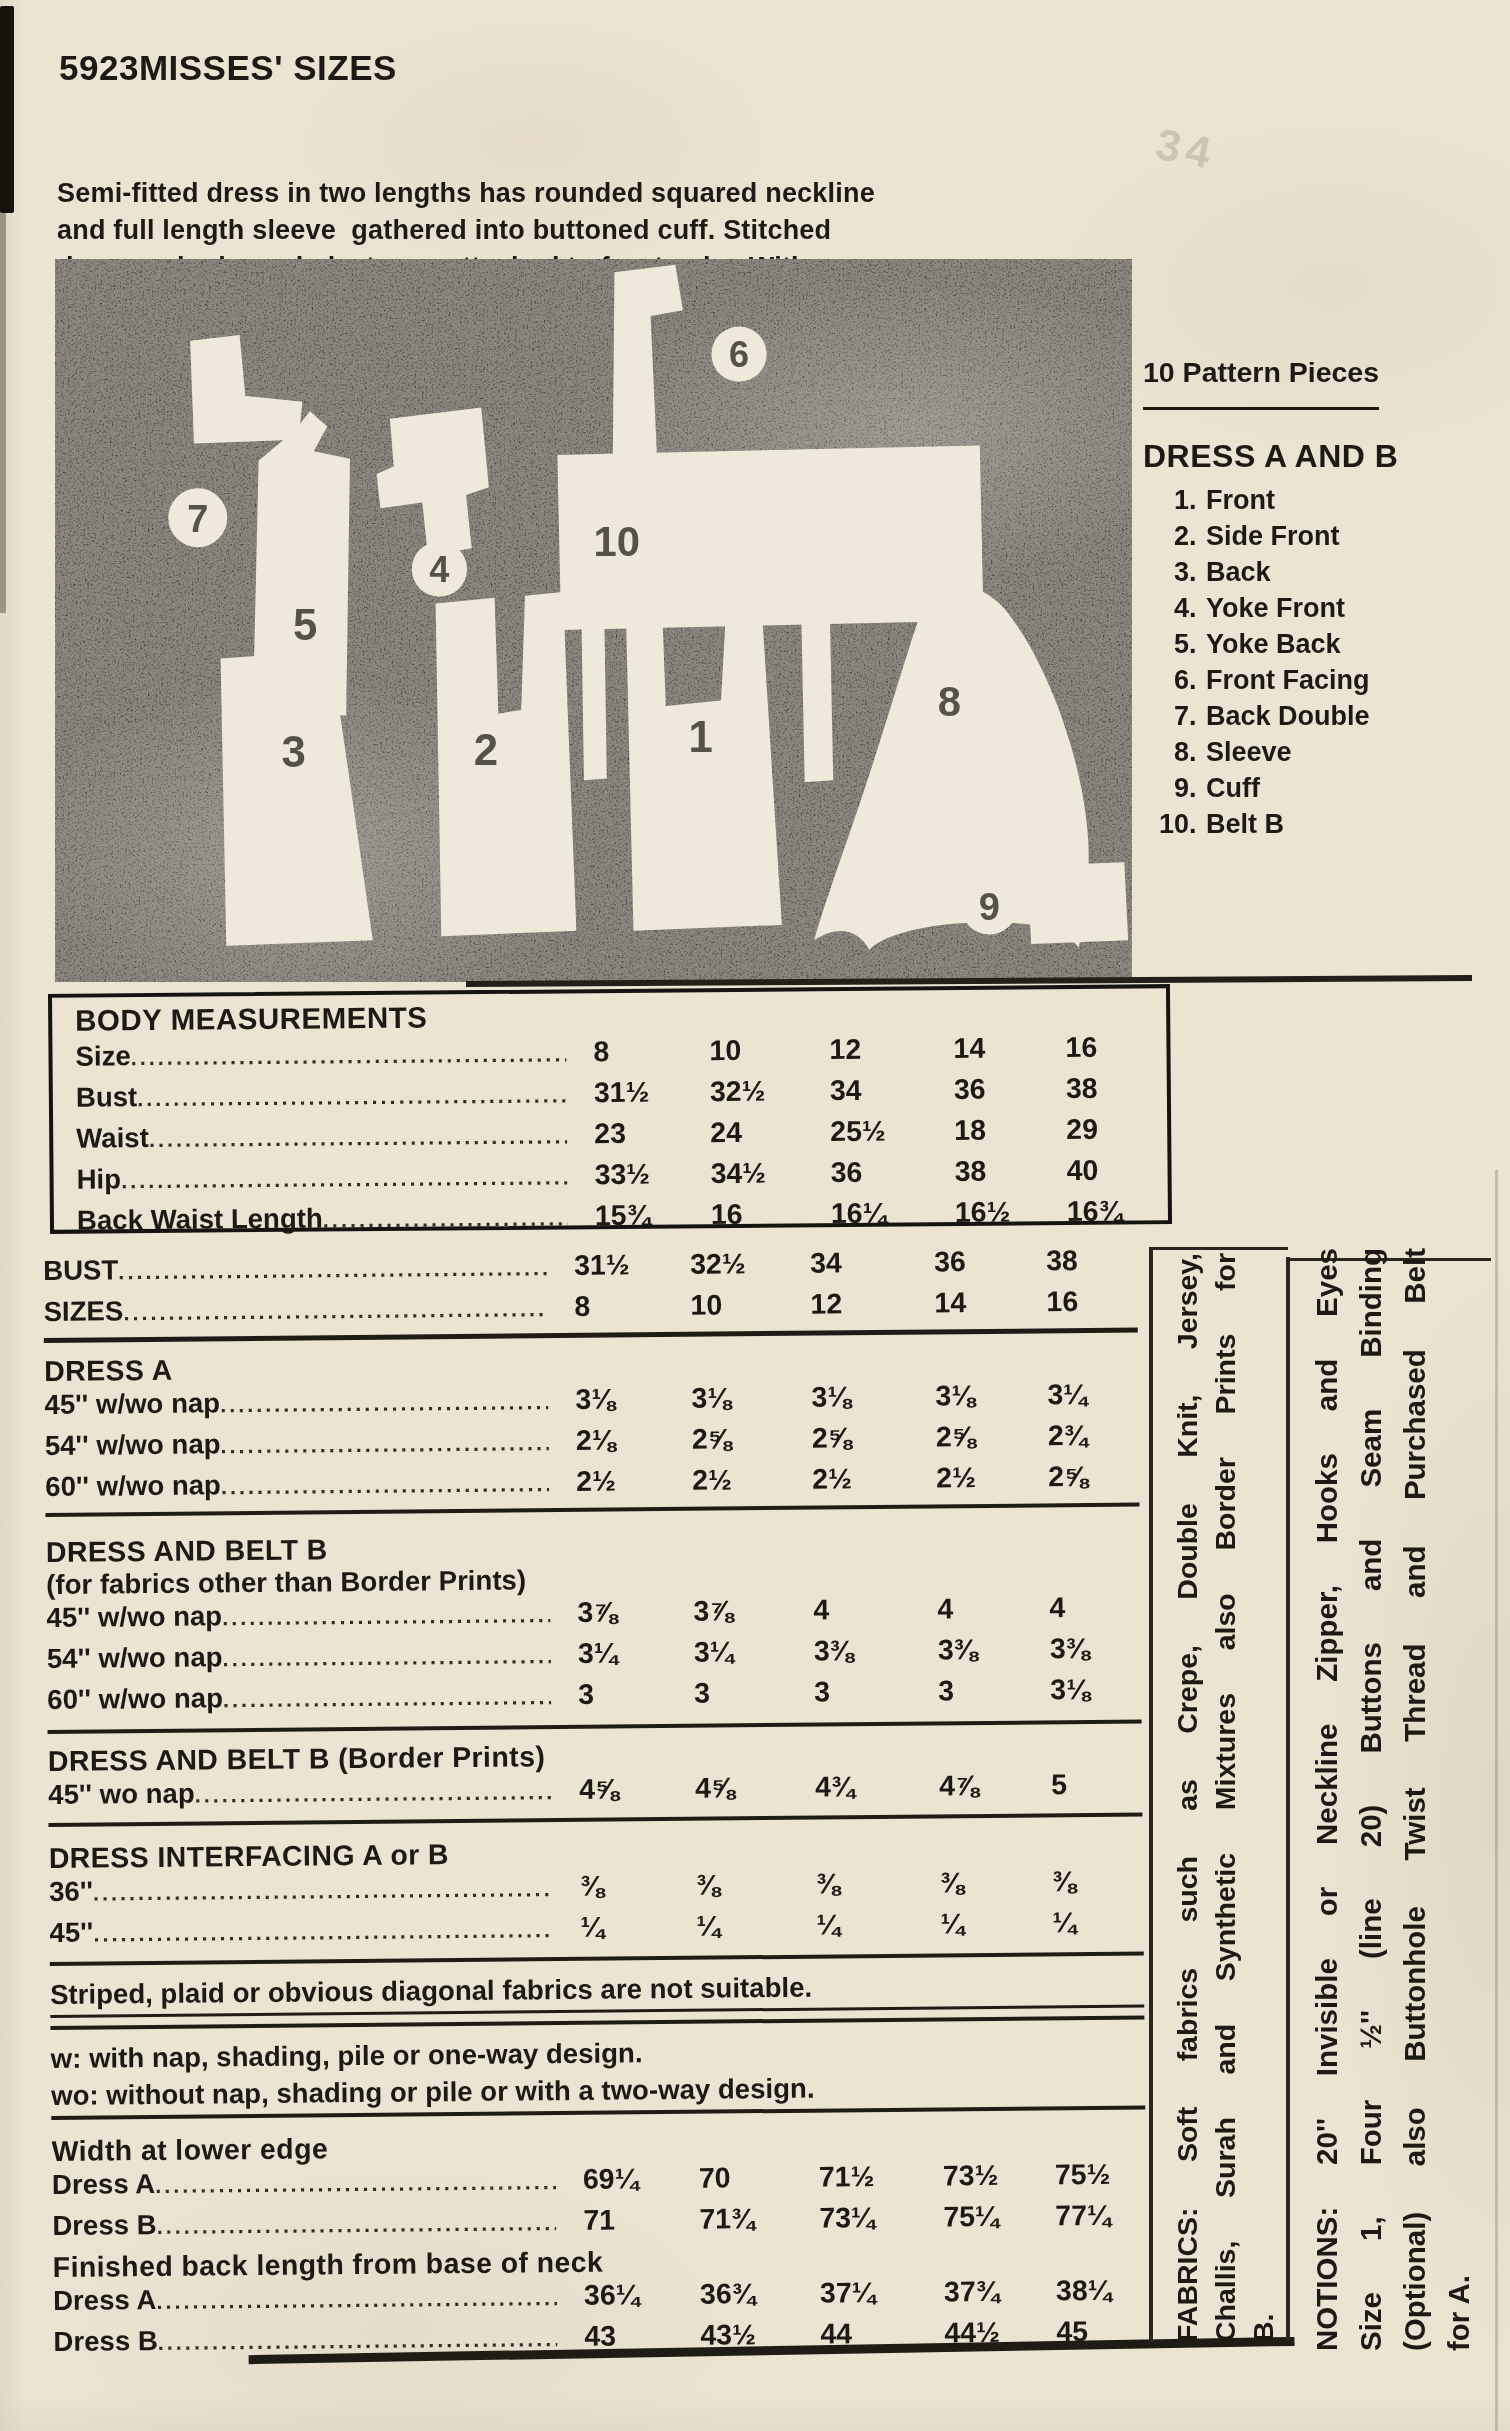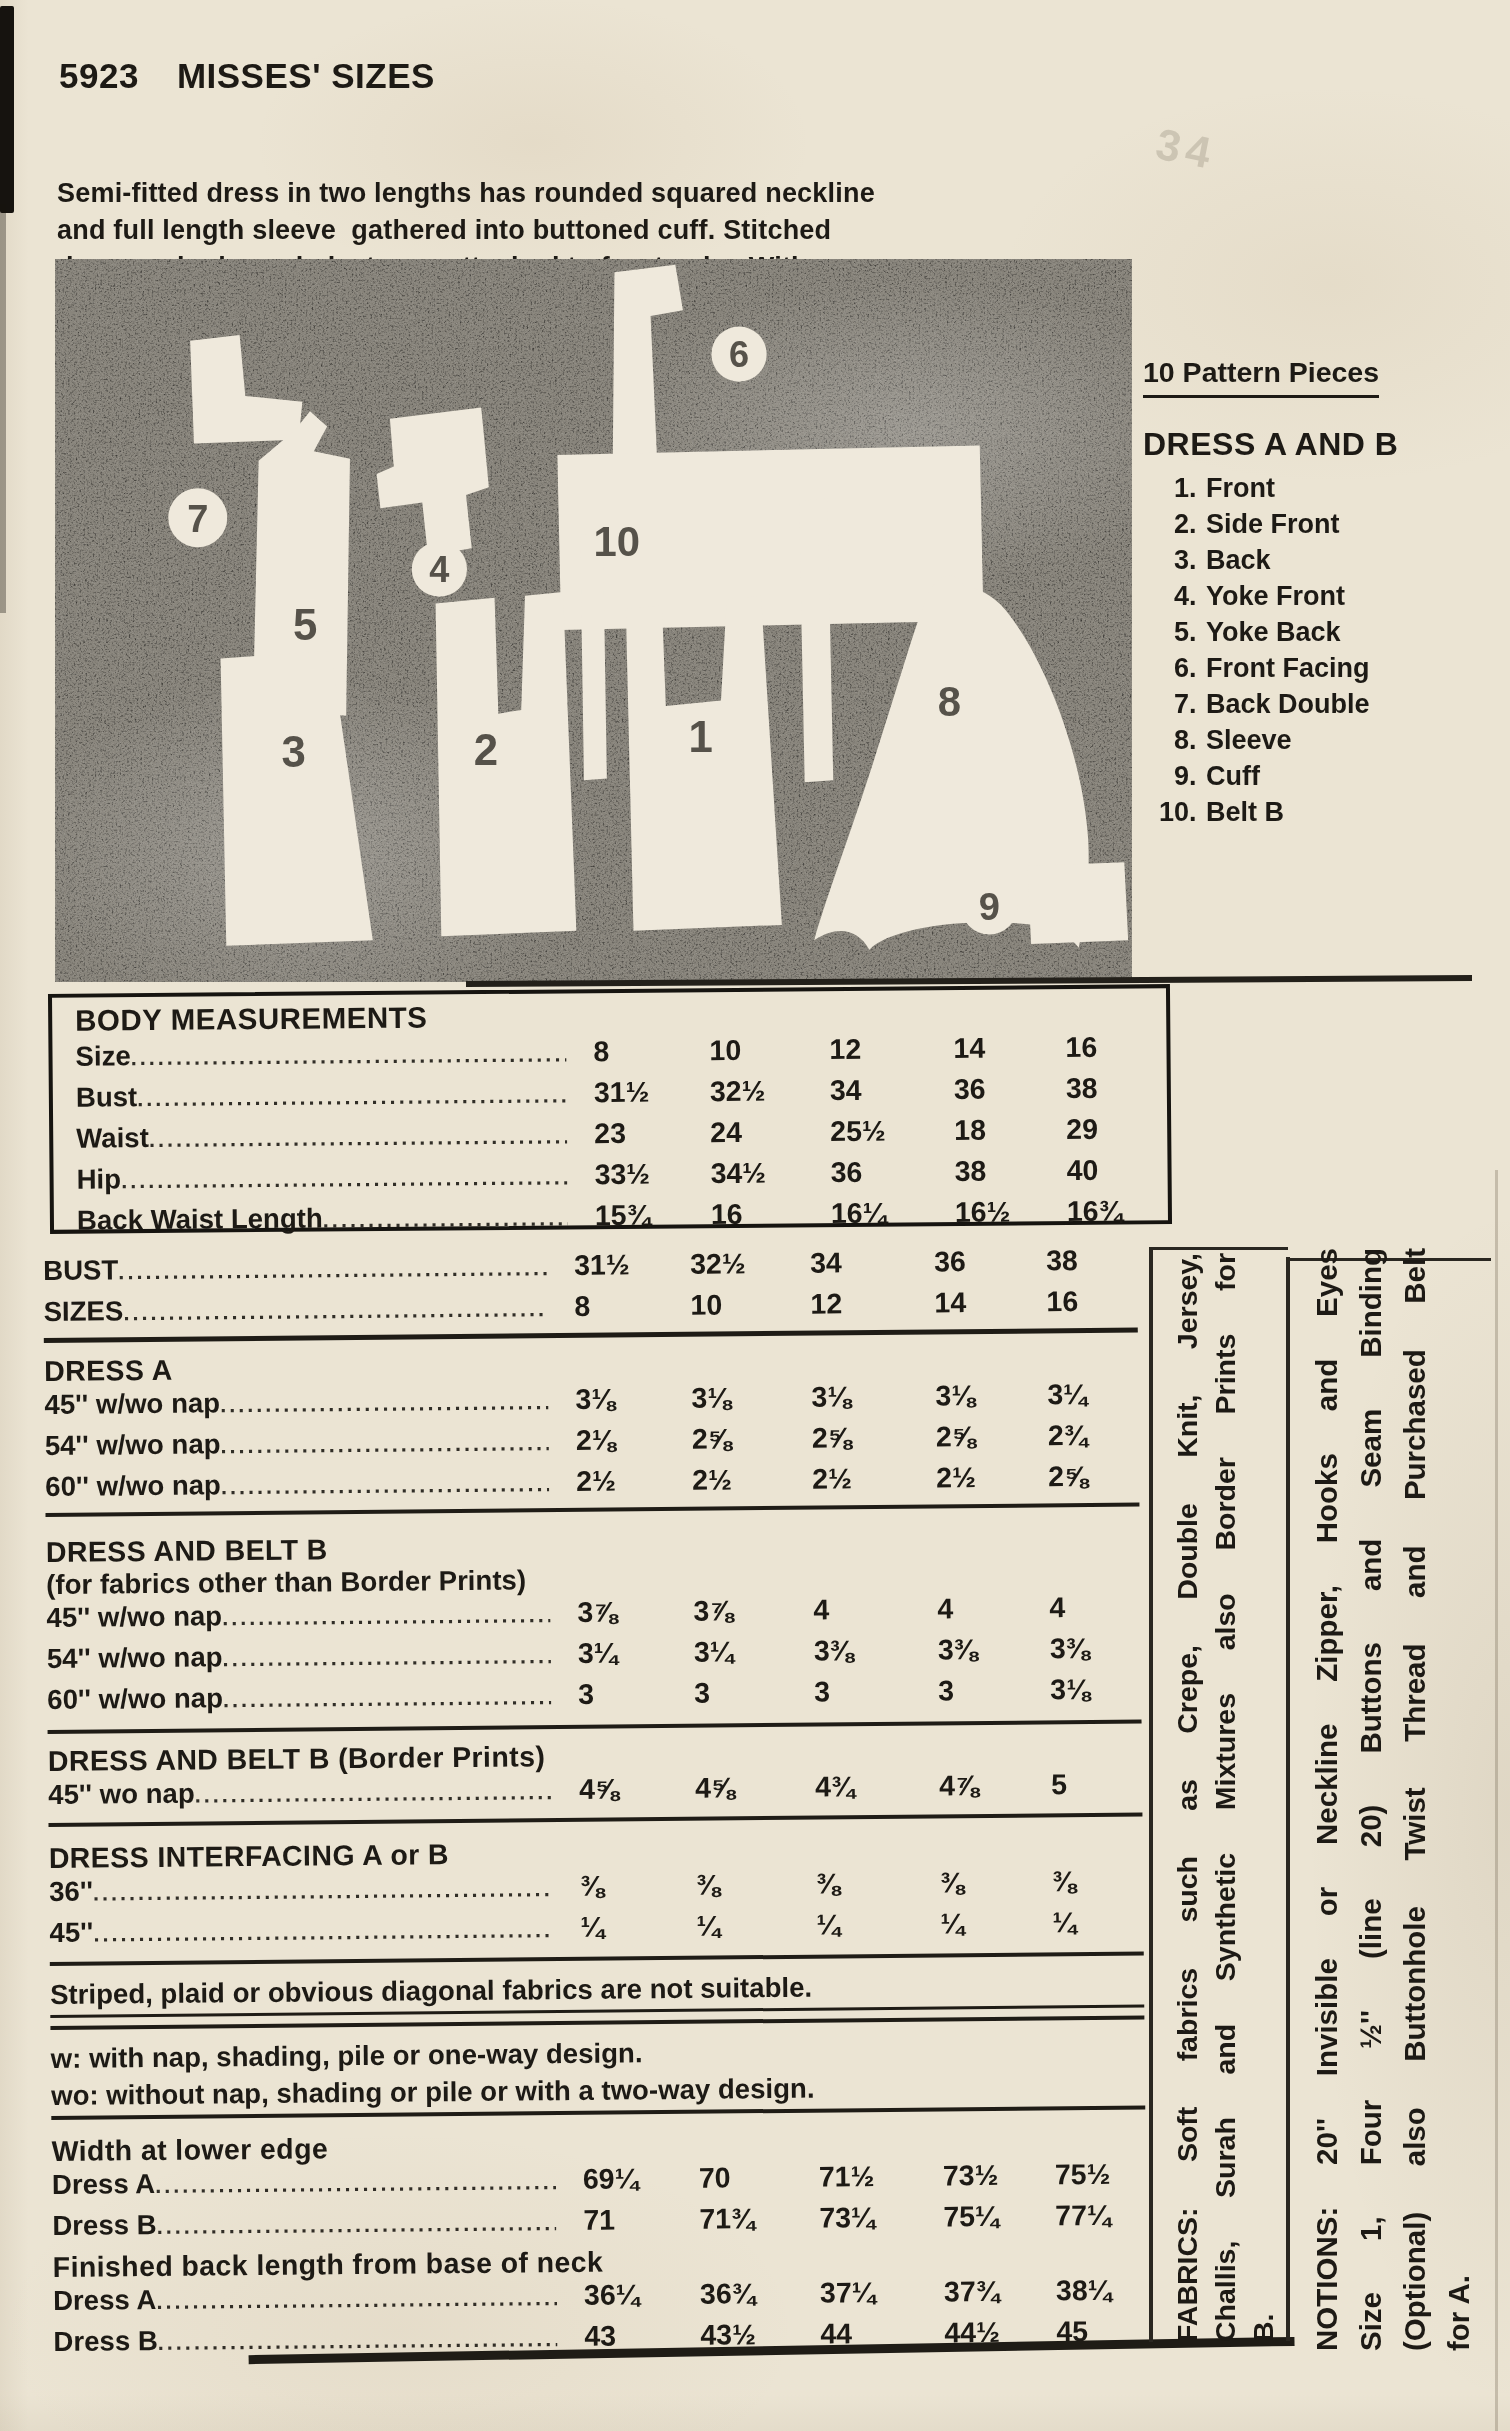--- a/index.html
+++ b/index.html
@@ -18,38 +18,38 @@
       radial-gradient(285px 856px at 1507px 1807px, rgba(120,100,70,.10), rgba(0,0,0,0) 70%),
       linear-gradient(90deg, rgba(140,120,90,.10) 0, rgba(0,0,0,0) 28.5px),
       linear-gradient(0deg, rgba(140,120,90,.08) 0, rgba(0,0,0,0) 38px);
   }
   .edge-sliver{position:absolute;background:#16130f;}
   #edge-top{left:0;top:5.7px;width:14.3px;height:207px;border-radius:1.9px;}
   #edge-mid{left:0;top:204px;width:5.7px;height:409px;opacity:.35;}
   #right-crease{position:absolute;left:1495px;top:1170px;width:2.9px;height:1262px;background:rgba(110,95,75,.30);}
 
   
-  #masthead{position:absolute;left:59px;top:56px;display:flex;gap:38px;
+  #masthead{position:absolute;left:59px;top:48px;display:flex;
     font-size:35px;font-weight:700;letter-spacing:0.5px;}
   #description{position:absolute;left:57px;top:101px;font-size:27px;font-weight:700;
     line-height:37px;letter-spacing:0.2px;white-space:pre;}
 
   
   #ghost{position:absolute;left:1156px;top:124px;transform:rotate(11deg);
     font-size:44px;font-weight:700;color:rgba(100,90,72,.22);letter-spacing:5.7px;}
 
   
   #illustration{position:absolute;left:55px;top:259px;width:1077px;height:723px;}
   #under-illus-line{position:absolute;left:466px;top:978px;width:1006px;height:5.7px;
     background:#23201a;transform:rotate(-.35deg);}
 
   
   #pieces-col{position:absolute;left:1143px;top:356px;width:361px;}
   #pieces-heading{display:inline-block;font-size:28.5px;font-weight:700;
-    border-bottom:3.8px solid #1d1a15;padding-bottom:6px;}
+    border-bottom:3.8px solid #1d1a15;padding-bottom:18px;}
   #pieces-sub{margin-top:28px;font-size:32px;font-weight:700;letter-spacing:0.5px;}
   #pieces-list{margin-top:9.5px;}
   .piece-item{display:grid;grid-template-columns:63px auto;height:36px;
     font-size:27px;font-weight:700;align-items:baseline;}
   .piece-item .num{text-align:right;padding-right:9.5px;}
 
   
   #body-box{position:absolute;left:49px;top:989px;width:1122px;height:240px;
     border:4.8px solid #161410;transform:rotate(-.5deg);padding:5.7px 0 0 23px;box-sizing:border-box;}
   #body-box h2{margin:0 0 1.9px 0;font-size:29.5px;font-weight:700;letter-spacing:0.5px;}

